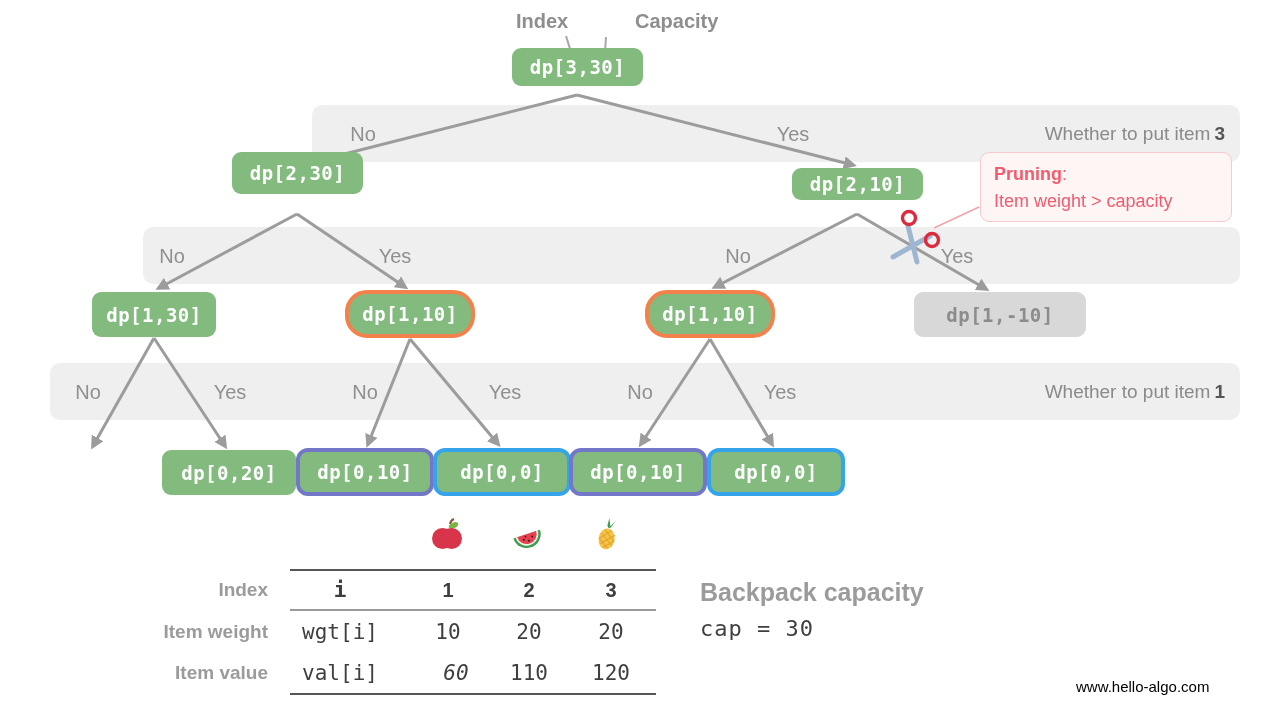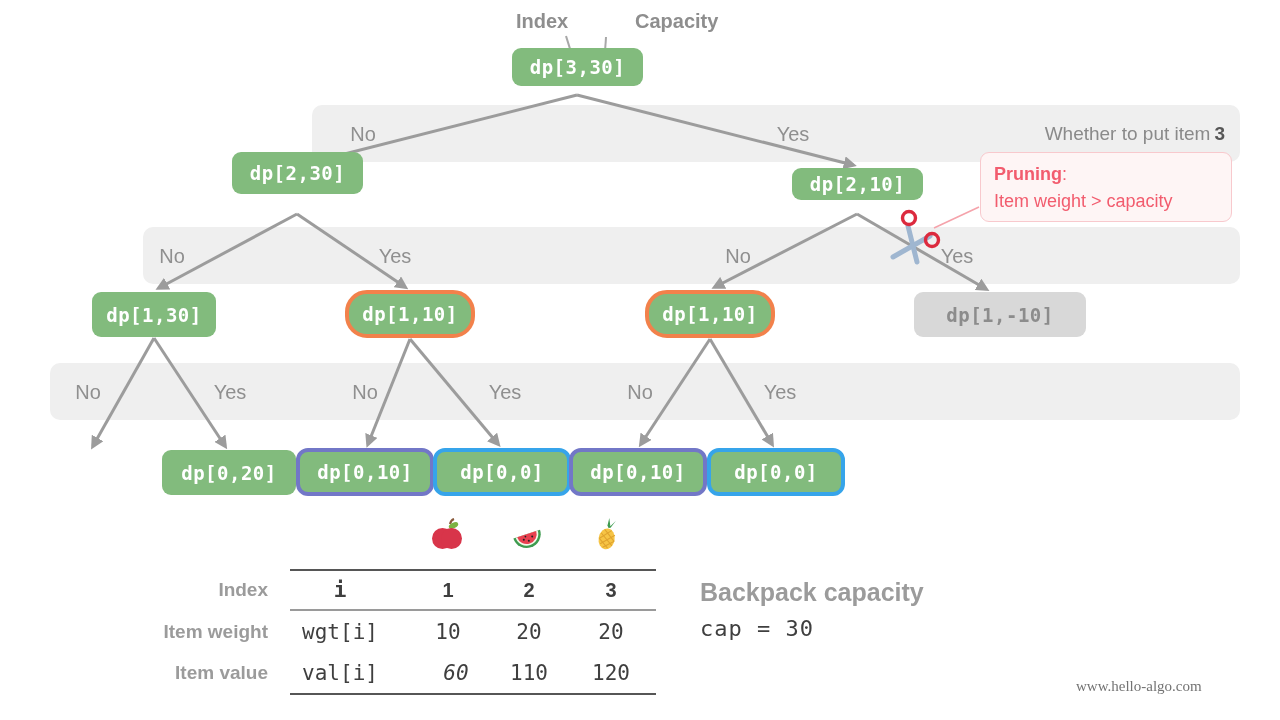--- a/index.html
+++ b/index.html
@@ -46,22 +46,22 @@
   .rule{position:absolute;left:290px;width:366px;background:#565656;}
   .tcell{position:absolute;transform:translate(-50%,-50%);
          font-family:"DejaVu Sans Mono",monospace;font-size:21px;color:#3F3F3F;white-space:nowrap;}
   .tnum{font-family:"Liberation Sans",sans-serif;font-weight:bold;font-size:20px;}
   .tlabel{position:absolute;right:1012px;transform:translateY(-50%);font-weight:bold;
           font-size:19px;color:#9B9B9B;white-space:nowrap;}
   .cap-label{position:absolute;left:700px;top:578px;font-weight:bold;font-size:25px;color:#9B9B9B;}
   .cap-code{position:absolute;left:700px;top:616px;font-family:"DejaVu Sans Mono",monospace;
             font-size:22px;color:#3F3F3F;letter-spacing:1px;}
   .fruit{position:absolute;width:34px;height:34px;}
-  .watermark{position:absolute;left:1076px;top:678px;font-family:Liberation Serif, serif;
-             font-size:15px;color:#737373;}
+  .watermark{position:absolute;left:1076px;top:678px;font-family:Liberation Sans, sans-serif;
+             font-size:15px;color:#000000;}
 </style>
 </head>
 <body>
 
 <div id="stage">
 
   <div class="band" style="left:312px;top:105px;width:928px;">
     <span class="band-label" style="left:51px;">No</span>
     <span class="band-label" style="left:481px;">Yes</span>
     <span class="band-q"><span>Whether to put item</span><span class="qnum">3</span></span>
@@ -74,20 +74,21 @@
     <span class="band-label" style="left:814px;">Yes</span>
   </div>
 
   <div class="band" style="left:50px;top:363px;width:1190px;">
     <span class="band-label" style="left:38px;">No</span>
     <span class="band-label" style="left:180px;">Yes</span>
     <span class="band-label" style="left:315px;">No</span>
     <span class="band-label" style="left:455px;">Yes</span>
     <span class="band-label" style="left:590px;">No</span>
     <span class="band-label" style="left:730px;">Yes</span>
+    <span class="band-q"><span>Whether to put item</span><span class="qnum">1</span></span>
   </div>
 
   <svg id="wires" width="1280" height="720">
     <defs>
       <marker id="arw" viewBox="0 0 10 10" refX="7" refY="5" markerWidth="4.4" markerHeight="4.4" orient="auto-start-reverse">
         <path d="M0,0 L10,5 L0,10 z" class="arrowfill"></path>
       </marker>
     </defs>
     <g>
       <line class="leader" x1="566" y1="36" x2="571" y2="52"></line>

